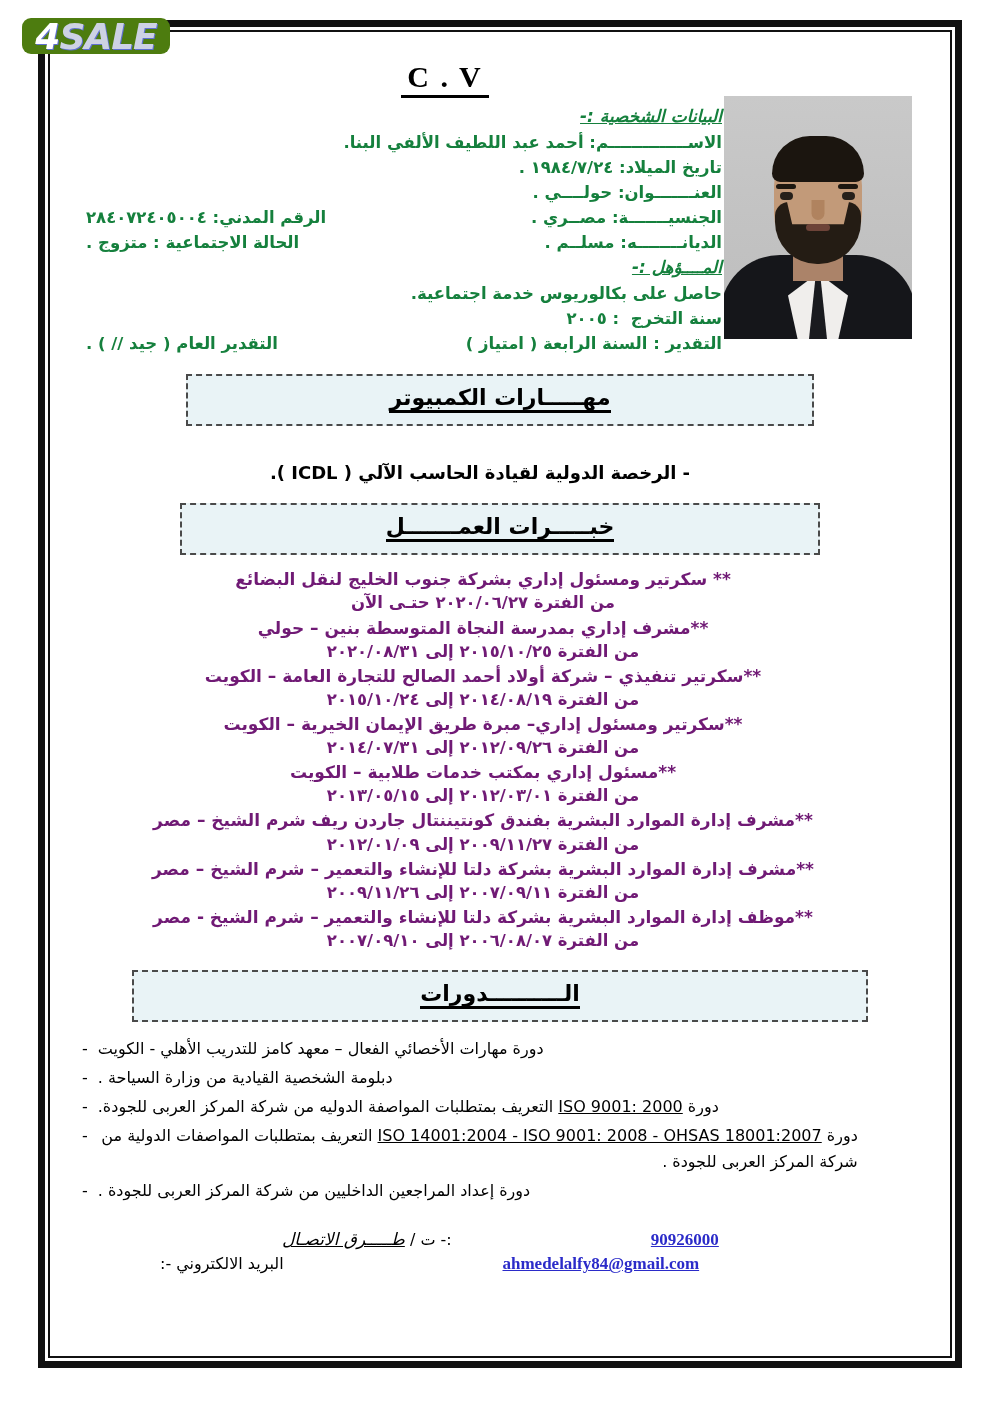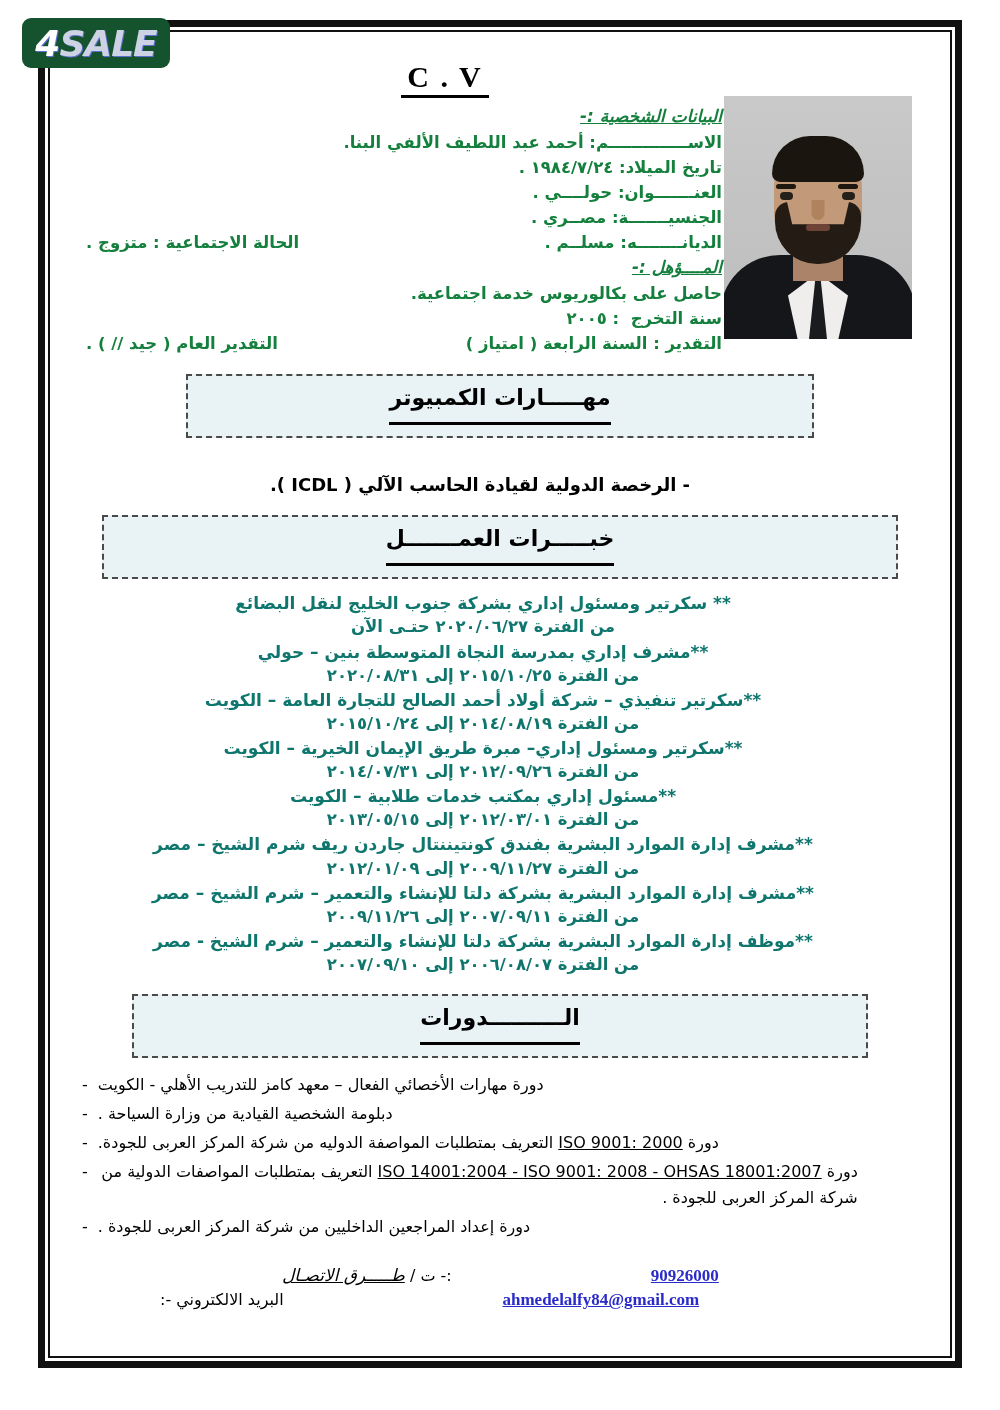--- a/index.html
+++ b/index.html
@@ -15,22 +15,22 @@
     font-family: "DejaVu Sans", "Liberation Sans", sans-serif;
     overflow: hidden;
   }
 
   
   .watermark {
     position: absolute;
     top: 18px;
     left: 22px;
     width: 148px;
-    height: 50px;
-    background: #14532d;
+    height: 36px;
+    background: #4d7c0f;
     border-radius: 9px;
     z-index: 30;
     display: flex;
     align-items: center;
     justify-content: center;
     overflow: hidden;
   }
   .watermark .wm-text {
     font-family: "DejaVu Sans", sans-serif;
     font-weight: bold;
@@ -265,43 +265,43 @@
     margin: 16px auto 0 auto;
     padding: 9px 0 11px 0;
     box-sizing: border-box;
   }
   .sec-box .sec-box-title {
     font-family: "DejaVu Sans", sans-serif;
     font-weight: bold;
     font-size: 22px;
     color: #000;
     border-bottom: 3px solid #000;
-    padding-bottom: 12px;
+    padding-bottom: 0;
     display: inline-block;
     letter-spacing: 0;
   }
   .sec-box.computer { width: 628px; margin-top: 18px; }
-  .sec-box.experience { width: 796px; margin-top: 20px; }
+  .sec-box.experience { width: 640px; margin-top: 20px; }
   .sec-box.courses { width: 736px; margin-top: 18px; }
 
   
   .icdl-line {
     text-align: center;
     font-family: "DejaVu Sans", sans-serif;
     font-weight: bold;
     font-size: 18px;
     margin-top: 36px;
     padding-right: 40px;
   }
 
   
   .exp-list {
     margin-top: 12px;
     font-family: "DejaVu Sans", sans-serif;
-    color: #0f766e;
+    color: #701a75;
   }
   .exp-item { margin-bottom: 1px; }
   .exp-title {
     font-weight: bold;
     font-size: 17px;
     text-align: center;
     padding-right: 34px;
     line-height: 1.42;
     white-space: nowrap;
   }
@@ -434,20 +434,21 @@
       </div>
 
       <div class="pd-row">
         <span class="pd-main">العنـــــــوان</span>
         <span class="pd-main">: حولــــي .</span>
       </div>
 
       <div class="pd-row">
         <span class="pd-main">الجنسيـــــــة</span>
         <span class="pd-main">: مصــري .</span>
+        <span class="pd-extra">الرقم المدني: ٢٨٤٠٧٢٤٠٥٠٠٤</span>
       </div>
 
       <div class="pd-row">
         <span class="pd-main">الديانــــــــه</span>
         <span class="pd-main">: مسلــم .</span>
         <span class="pd-extra">الحالة الاجتماعية : متزوج .</span>
       </div>
 
       <div class="sec-label-row">
         <span class="sec-label">المــــؤهل :-</span>

